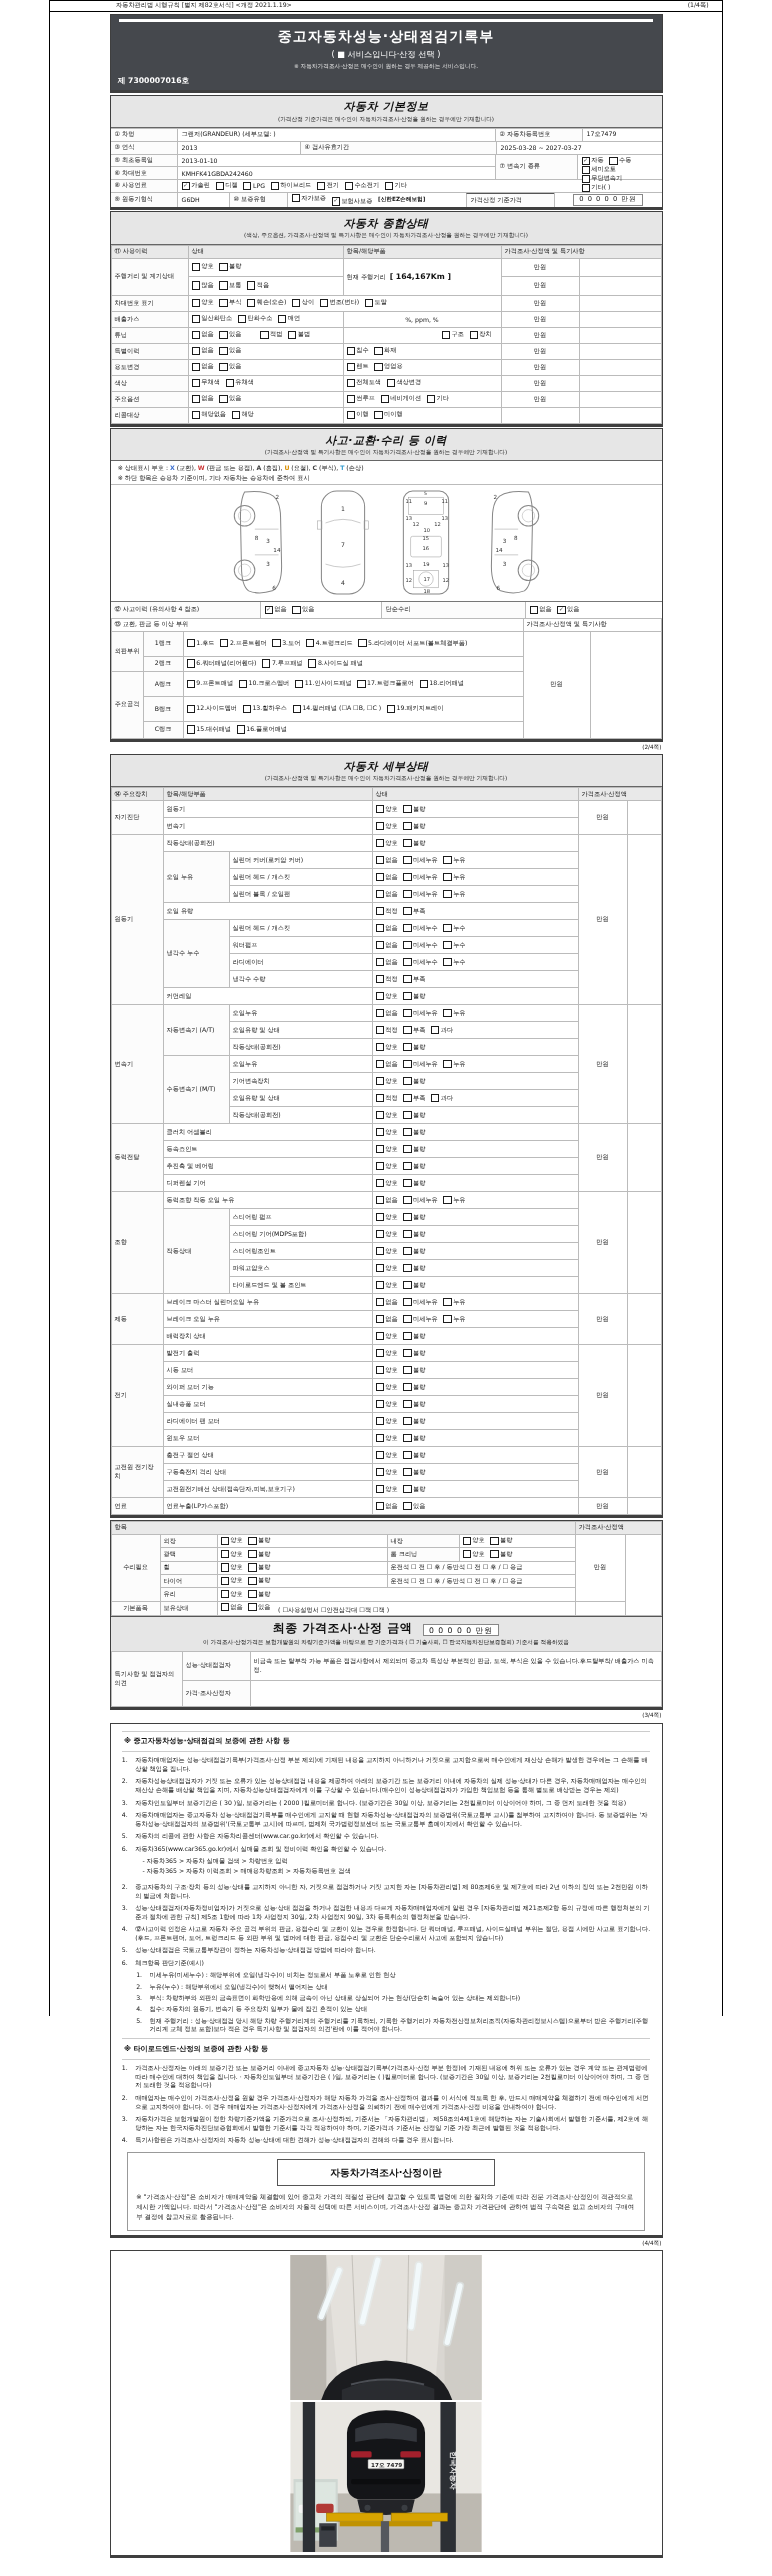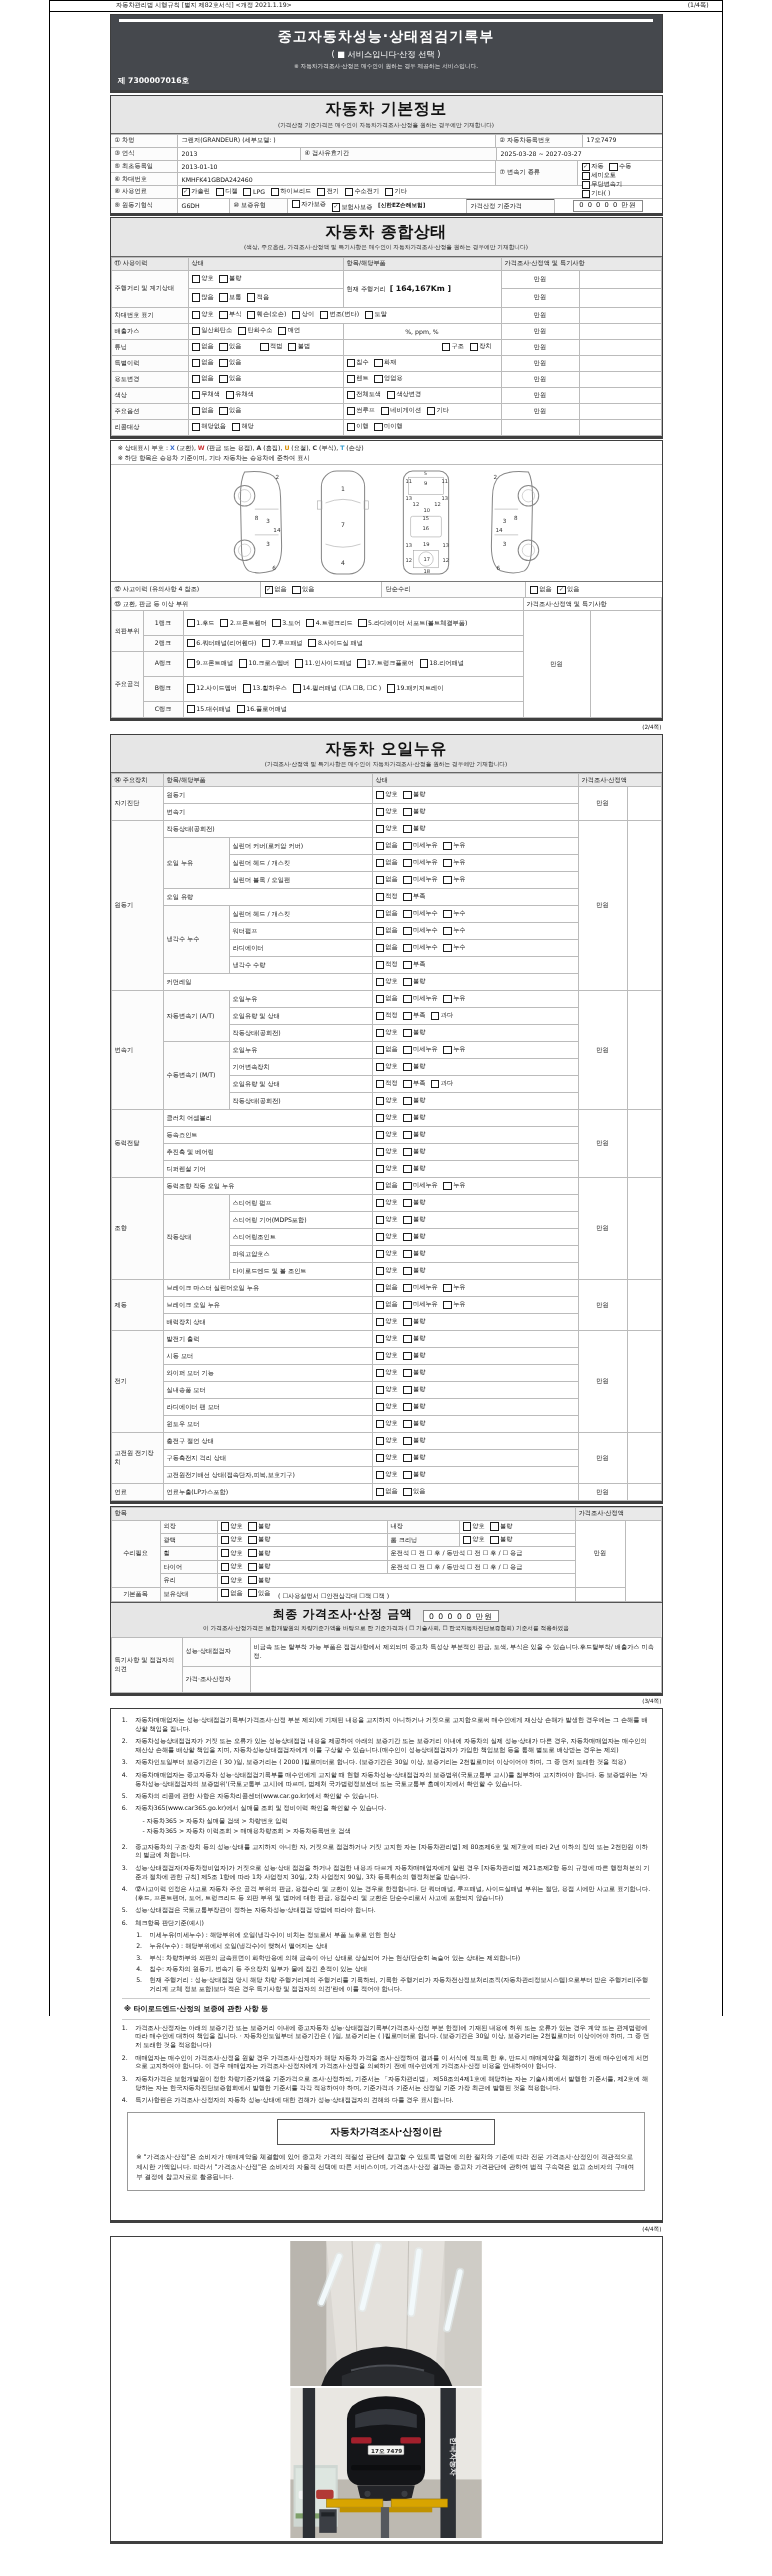--- a/index.html
+++ b/index.html
@@ -17,21 +17,21 @@
 
   
   .dark-head{background:#45484d;color:#fff;padding:2.6px 7.2px 4.1px;}
   .stripe{height:3.1px;background:#fff;margin:1px 1px 6.2px;}
   .doc-title{text-align:center;font-size:14px;font-weight:bold;letter-spacing:1px;}
   .doc-sub{text-align:center;font-size:8.2px;margin-top:3.1px;}
   .doc-note{text-align:center;font-size:5.7px;color:#e8e8e8;margin-top:2.6px;}
   .doc-no{font-size:7.7px;font-weight:bold;margin-top:5.2px;}
 
   .sec-head{background:#e6e6e6;text-align:center;padding:3.6px 0 3.1px;border-bottom:1px solid #666;}
-  .sec-title{font-size:16px;font-weight:bold;letter-spacing:0.5px;}
+  .sec-title{font-size:11px;font-weight:bold;letter-spacing:0.5px;font-style:italic;}
   .sec-note{font-size:5.7px;margin-top:1.5px;color:#222;}
 
   
   .fr{display:flex;border-top:0.5px solid #bbb;align-items:stretch;}
   .fr:first-child{border-top:none;}
   .fc{border-left:0.5px solid #bbb;padding:0.5px 4.1px;display:flex;align-items:center;box-sizing:border-box;font-size:6.2px;}
   .fc:first-child{border-left:none;}
   .lblc{background:#fcfcfc;}
 
   table.t{width:100%;border-collapse:collapse;table-layout:fixed;}
@@ -410,20 +410,24 @@
                   <span>미이행</span>
                 </span></td>
           <td class="pr"></td>
           <td></td>
         </tr>
       </tbody>
         </table>
     </div>
 
     <div class="box mb">
+      <div class="sec-head">
+        <div class="sec-title">사고·교환·수리 등 이력</div>
+        <div class="sec-note">(가격조사·산정액 및 특기사항은 매수인이 자동차가격조사·산정을 원하는 경우에만 기재합니다)</div>
+      </div>
       <div class="diag-note"><span id="legend-parts"><span>※ 상태표시 부호 : </span><span style="color: rgb(58, 111, 208); font-weight: bold;">X</span><span> (교환), </span><span style="color: rgb(204, 51, 51); font-weight: bold;">W</span><span> (판금 또는 용접), </span><span style="color: rgb(68, 68, 68); font-weight: bold;">A</span><span> (흠집), </span><span style="color: rgb(217, 142, 0); font-weight: bold;">U</span><span> (요철), </span><span style="color: rgb(68, 68, 68); font-weight: bold;">C</span><span> (부식), </span><span style="color: rgb(58, 159, 208); font-weight: bold;">T</span><span> (손상)</span></span></div>
       <div class="diag-note" style="padding-top:0">※ 하단 항목은 승용차 기준이며, 기타 자동차는 승용차에 준하여 표시</div>
 
       <div class="diag-wrap">
 
         <svg width="62" height="107" viewBox="0 0 120 208">
           <path d="M30 6 Q70 2 86 14 Q100 26 100 56 L102 150 Q102 188 84 198 Q58 206 38 198 Q24 188 24 150 L22 56 Q22 20 30 6 Z" fill="none" stroke="#888" stroke-width="2"></path>
           <circle cx="30" cy="52" r="20" fill="none" stroke="#888" stroke-width="2"></circle>
           <circle cx="30" cy="52" r="12" fill="none" stroke="#aaa" stroke-width="1"></circle>
           <circle cx="30" cy="158" r="20" fill="none" stroke="#888" stroke-width="2"></circle>
@@ -611,21 +615,21 @@
                   <span>16.플로어패널</span>
                 </span></td>
         </tr>
       </tbody>
         </table>
     </div>
     <div class="pagemark">(2/4쪽)</div>
 
     <div class="box mb">
       <div class="sec-head">
-        <div class="sec-title">자동차 오일누유</div>
+        <div class="sec-title">자동차 세부상태</div>
         <div class="sec-note">(가격조사·산정액 및 특기사항은 매수인이 자동차가격조사·산정을 원하는 경우에만 기재합니다)</div>
       </div>
       <table class="t">
         <colgroup>
             <col style="width:52px">
             <col style="width:66px">
             <col style="width:143px">
             <col style="width:206px">
             <col style="width:49px">
             <col>
@@ -1260,20 +1264,21 @@
           <td class="lbl">가격·조사산정자</td>
           <td></td>
         </tr>
       </tbody>
         </table>
     </div>
     <div class="pagemark">(3/4쪽)</div>
 
     <div class="box mb notice-box">
       <div class="n-wrap">
+        <div class="n-head">※ 중고자동차성능·상태점검의 보증에 관한 사항 등</div>
         <div id="notice-s1">
             <div class="n-item">
               <span class="n-no">1.</span>
               <span>자동차매매업자는 성능·상태점검기록부(가격조사·산정 부분 제외)에 기재된 내용을 고지하지 아니하거나 거짓으로 고지함으로써 매수인에게 재산상 손해가 발생한 경우에는 그 손해를 배상할 책임을 집니다.</span>
             </div>
             <div class="n-item">
               <span class="n-no">2.</span>
               <span>자동차성능상태점검자가 거짓 또는 오류가 있는 성능상태점검 내용을 제공하여 아래의 보증기간 또는 보증거리 이내에 자동차의 실제 성능·상태가 다른 경우, 자동차매매업자는 매수인의 재산상 손해를 배상할 책임을 지며, 자동차성능상태점검자에게 이를 구상할 수 있습니다.(매수인이 성능상태점검자가 가입한 책임보험 등을 통해 별도로 배상받는 경우는 제외)</span>
             </div>
             <div class="n-item">

